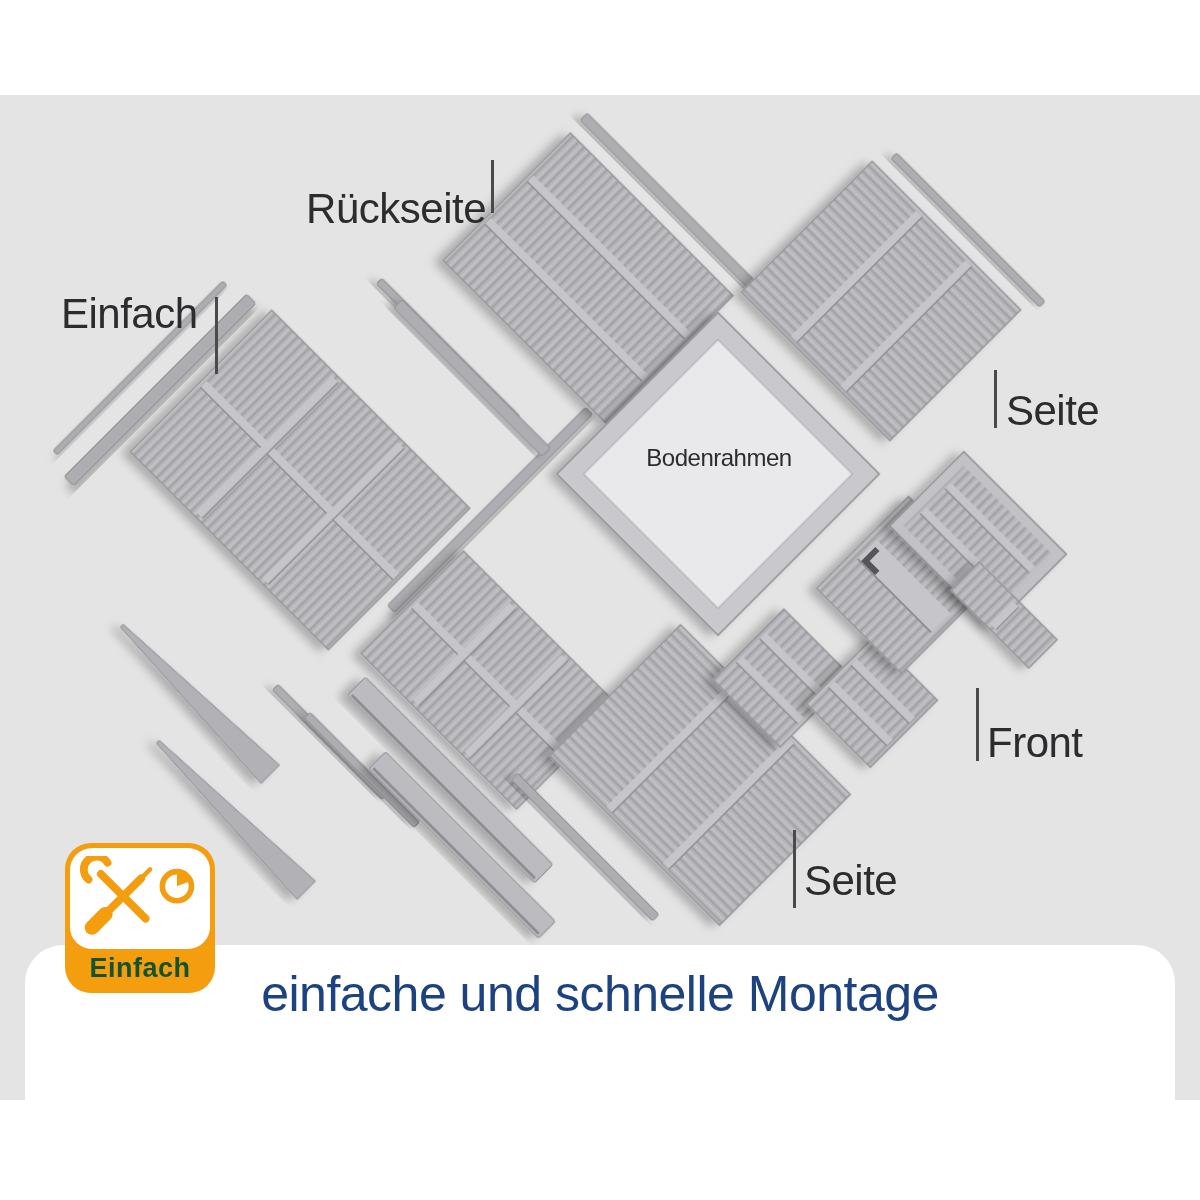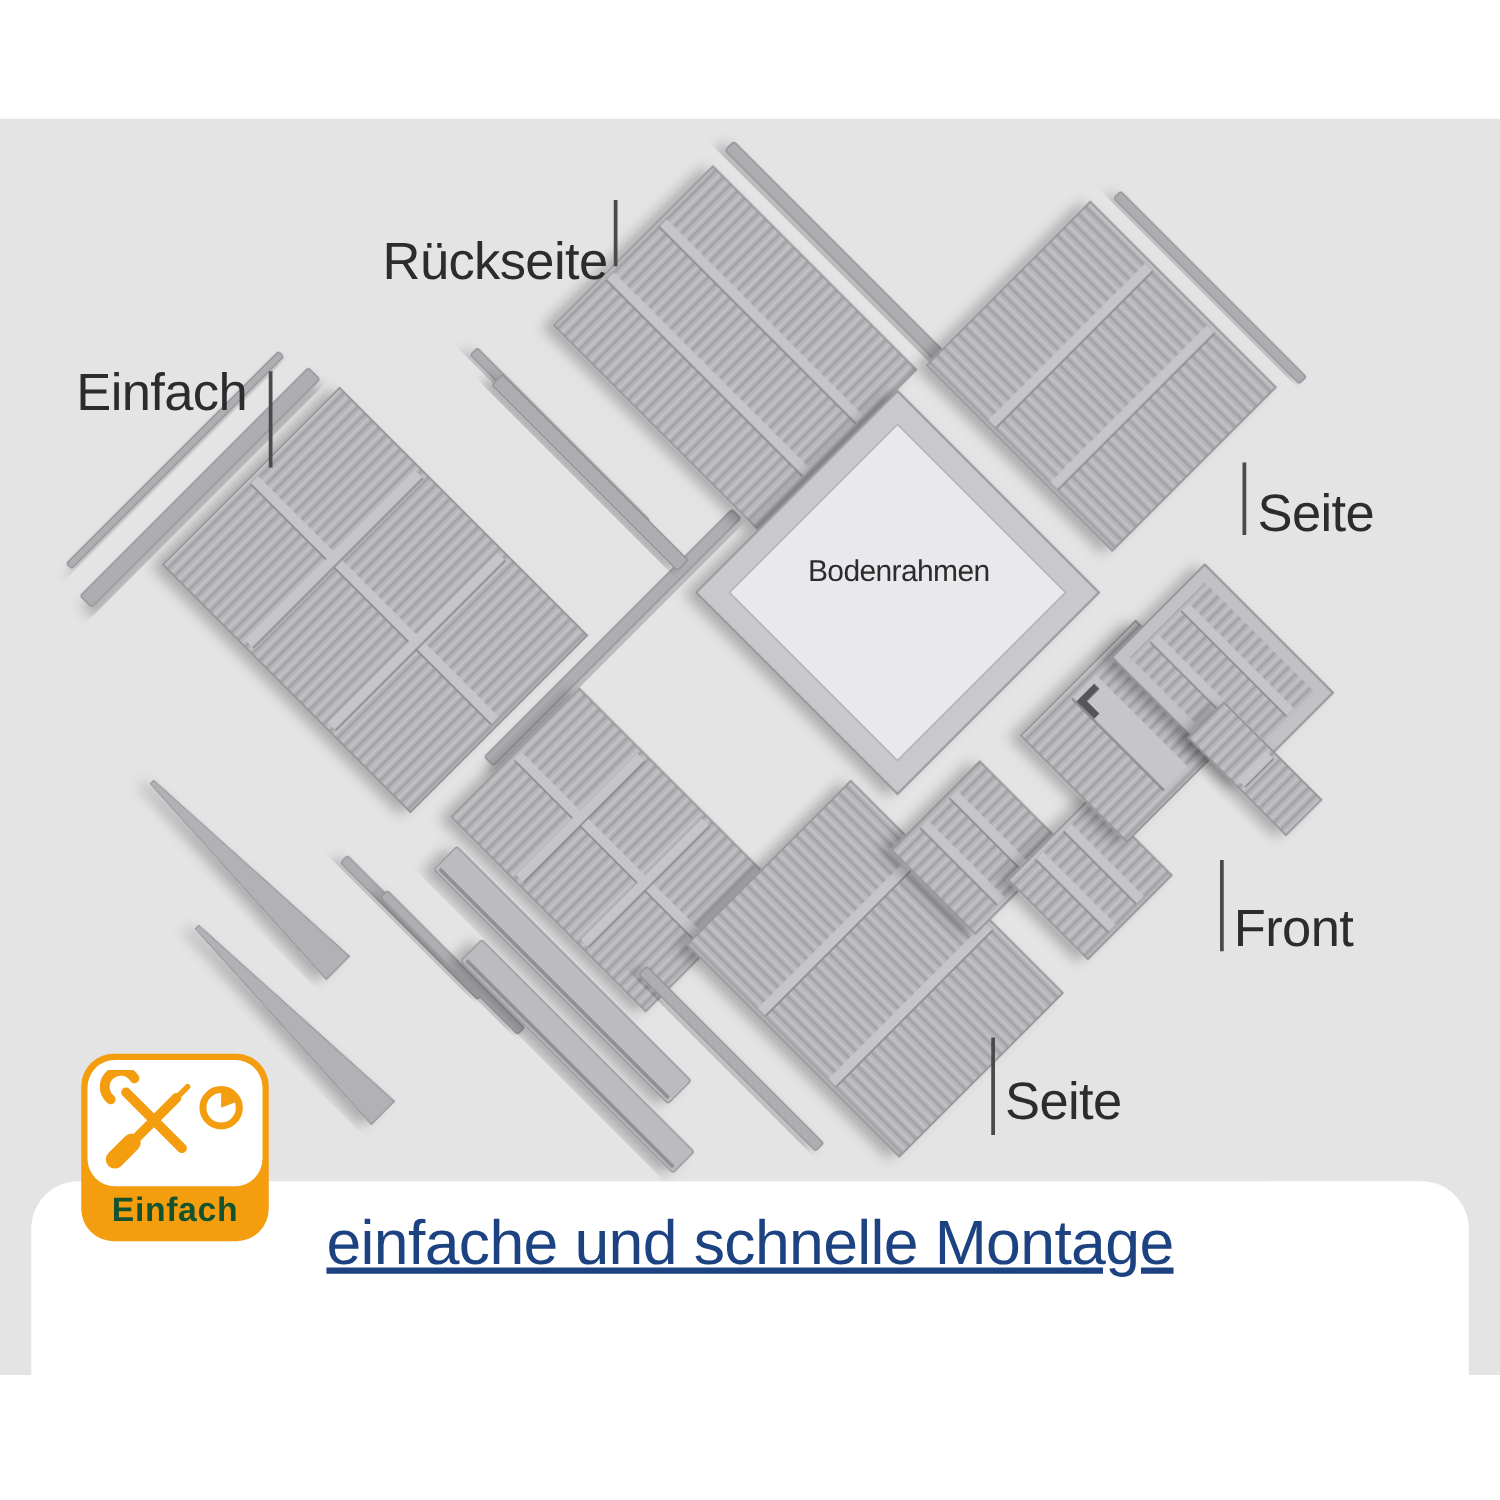--- a/index.html
+++ b/index.html
@@ -23,21 +23,21 @@
   #lbl-seite-bottom{left:804px;top:857px;}
   #tick-seite-bottom{left:793px;top:830px;height:78px;}
   .badge{position:absolute;left:65px;top:843px;width:150px;height:150px;background:#f39d0f;
        border-radius:26px;z-index:6;}
   .badge-inner{position:absolute;left:5px;top:5px;width:140px;height:101px;background:#ffffff;
        border-radius:22px;}
   .badge-inner svg{position:absolute;left:8px;top:8px;}
   .badge-label{position:absolute;left:0;right:0;bottom:9px;text-align:center;color:#14532d;
        font-weight:700;font-size:27px;letter-spacing:0.5px;}
   .caption{position:absolute;left:25px;top:962px;width:1150px;text-align:center;z-index:5;
-       color:#1c4282;font-size:50px;line-height:64px;letter-spacing:-0.5px;text-decoration:underline;}
+       color:#1c4282;font-size:50px;line-height:64px;letter-spacing:-0.5px;}
 </style>
 </head>
 <body>
 
 <div class="gray-band"></div>
 <div class="bottom-card"></div>
 
 <svg id="diagram" viewBox="0 0 1200 1200">
   <defs>
     <filter id="ds" x="-40%" y="-40%" width="180%" height="180%">

